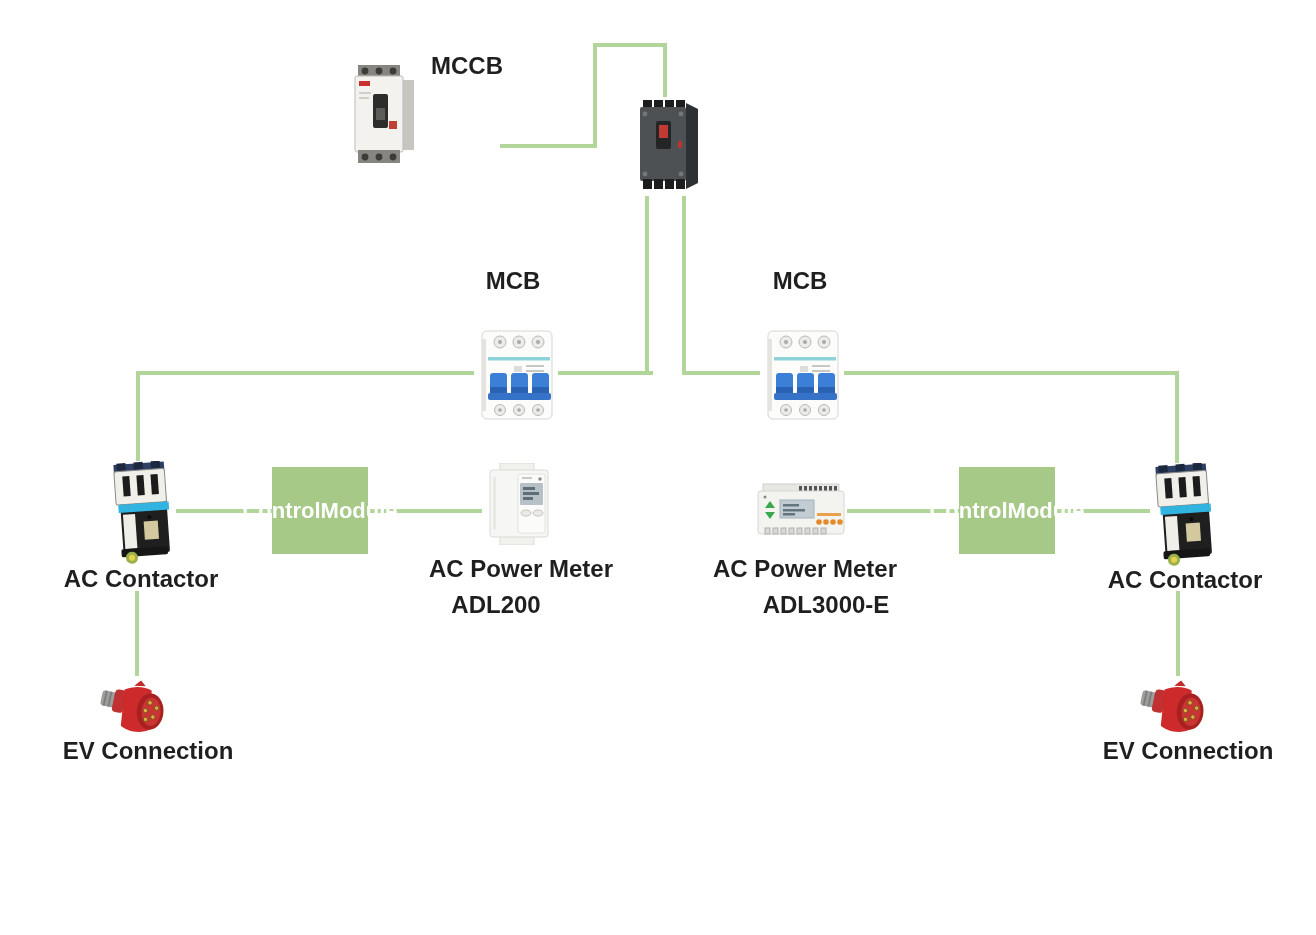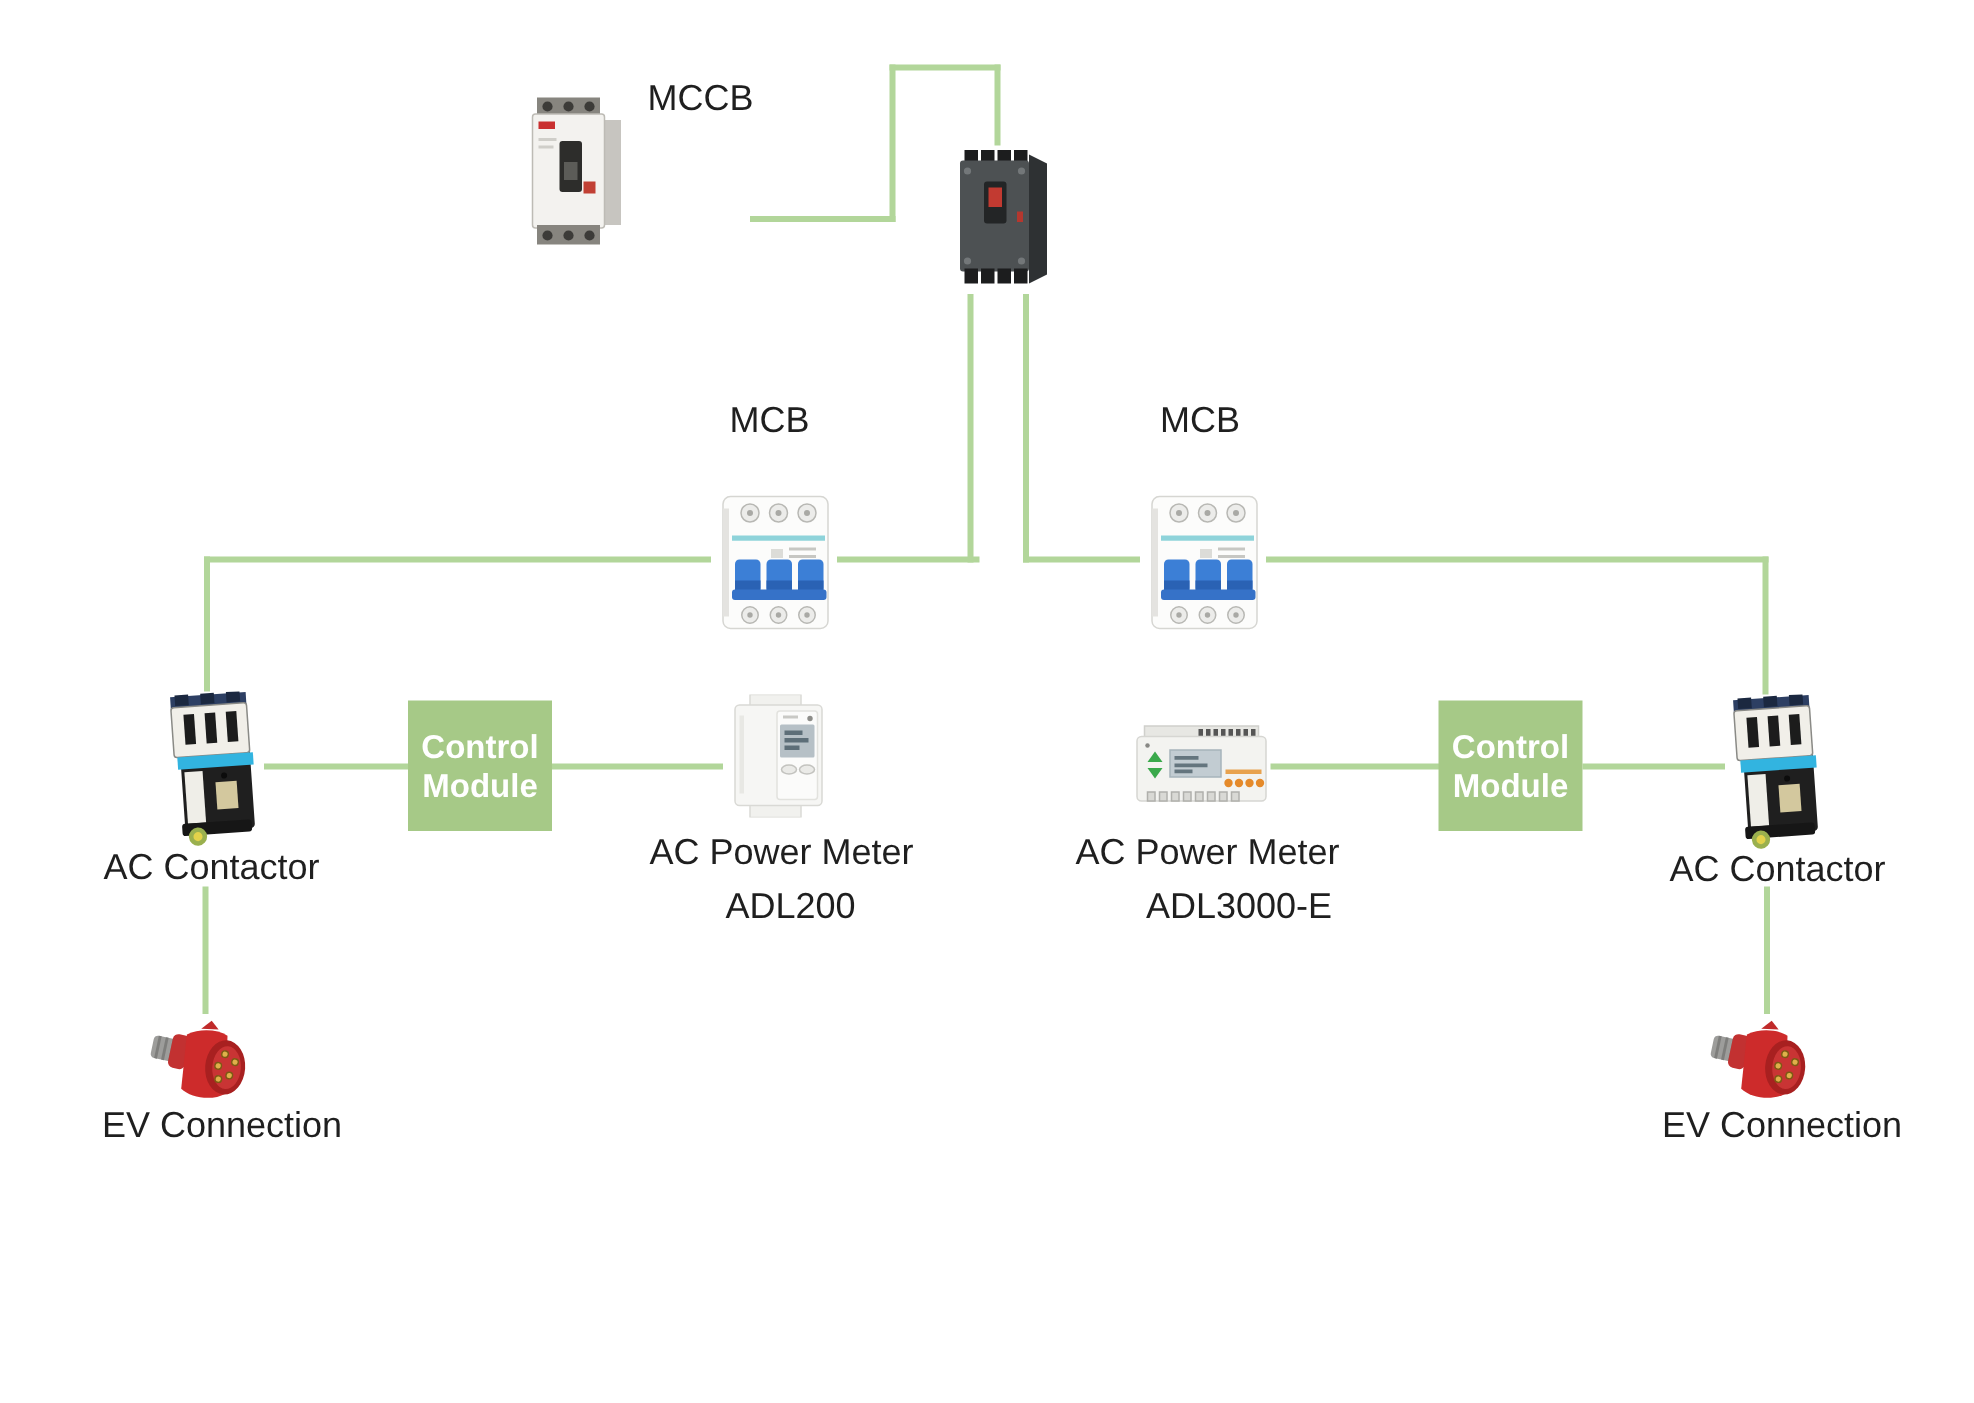--- a/index.html
+++ b/index.html
@@ -12,25 +12,25 @@
   html,body{margin:0;padding:0;background:var(--bg);}
   .canvas{
     position:relative;width:1316px;height:935px;background:var(--bg);
     font-family:"Liberation Sans",sans-serif;overflow:hidden;
   }
   .wire{position:absolute;background:var(--wire);z-index:1;}
   .card{position:absolute;background:#fff;z-index:2;display:flex;align-items:center;justify-content:center;}
   .card svg{display:block;width:100%;height:100%;}
   .lbl{
     position:absolute;z-index:3;transform:translateX(-50%);
-    color:var(--label);font-size:24px;font-weight:400;white-space:nowrap;
+    color:var(--label);font-size:24px;font-weight:700;white-space:nowrap;
   }
   .module{
     position:absolute;z-index:2;background:var(--module);
-    display:flex;flex-direction:column;align-items:center;justify-content:center;
+    display:flex;flex-direction:row;align-items:center;justify-content:center;
     color:var(--module-text);font-size:22px;font-weight:600;line-height:1.18;
   }
 </style>
 </head>
 <body>
 
 <div class="canvas">
 
   <div class="wire" style="left:500px;top:144px;width:97px;height:4px"></div>
   <div class="wire" style="left:593px;top:43px;width:4px;height:105px"></div>
@@ -301,19 +301,19 @@
     <span>Control</span>
     <span>Module</span>
   </div>
 
   <div class="lbl" style="left:467px;top:52px">MCCB</div>
   <div class="lbl" style="left:513px;top:267px">MCB</div>
   <div class="lbl" style="left:800px;top:267px">MCB</div>
   <div class="lbl" style="left:141px;top:565px">AC Contactor</div>
   <div class="lbl" style="left:1185px;top:566px">AC Contactor</div>
   <div class="lbl" style="left:521px;top:555px">AC Power Meter</div>
-  <div class="lbl" style="left:527px;top:591px">ADL200</div>
+  <div class="lbl" style="left:496px;top:591px">ADL200</div>
   <div class="lbl" style="left:805px;top:555px">AC Power Meter</div>
   <div class="lbl" style="left:826px;top:591px">ADL3000-E</div>
   <div class="lbl" style="left:148px;top:737px">EV Connection</div>
   <div class="lbl" style="left:1188px;top:737px">EV Connection</div>
 
 </div>
 
 </body></html>

